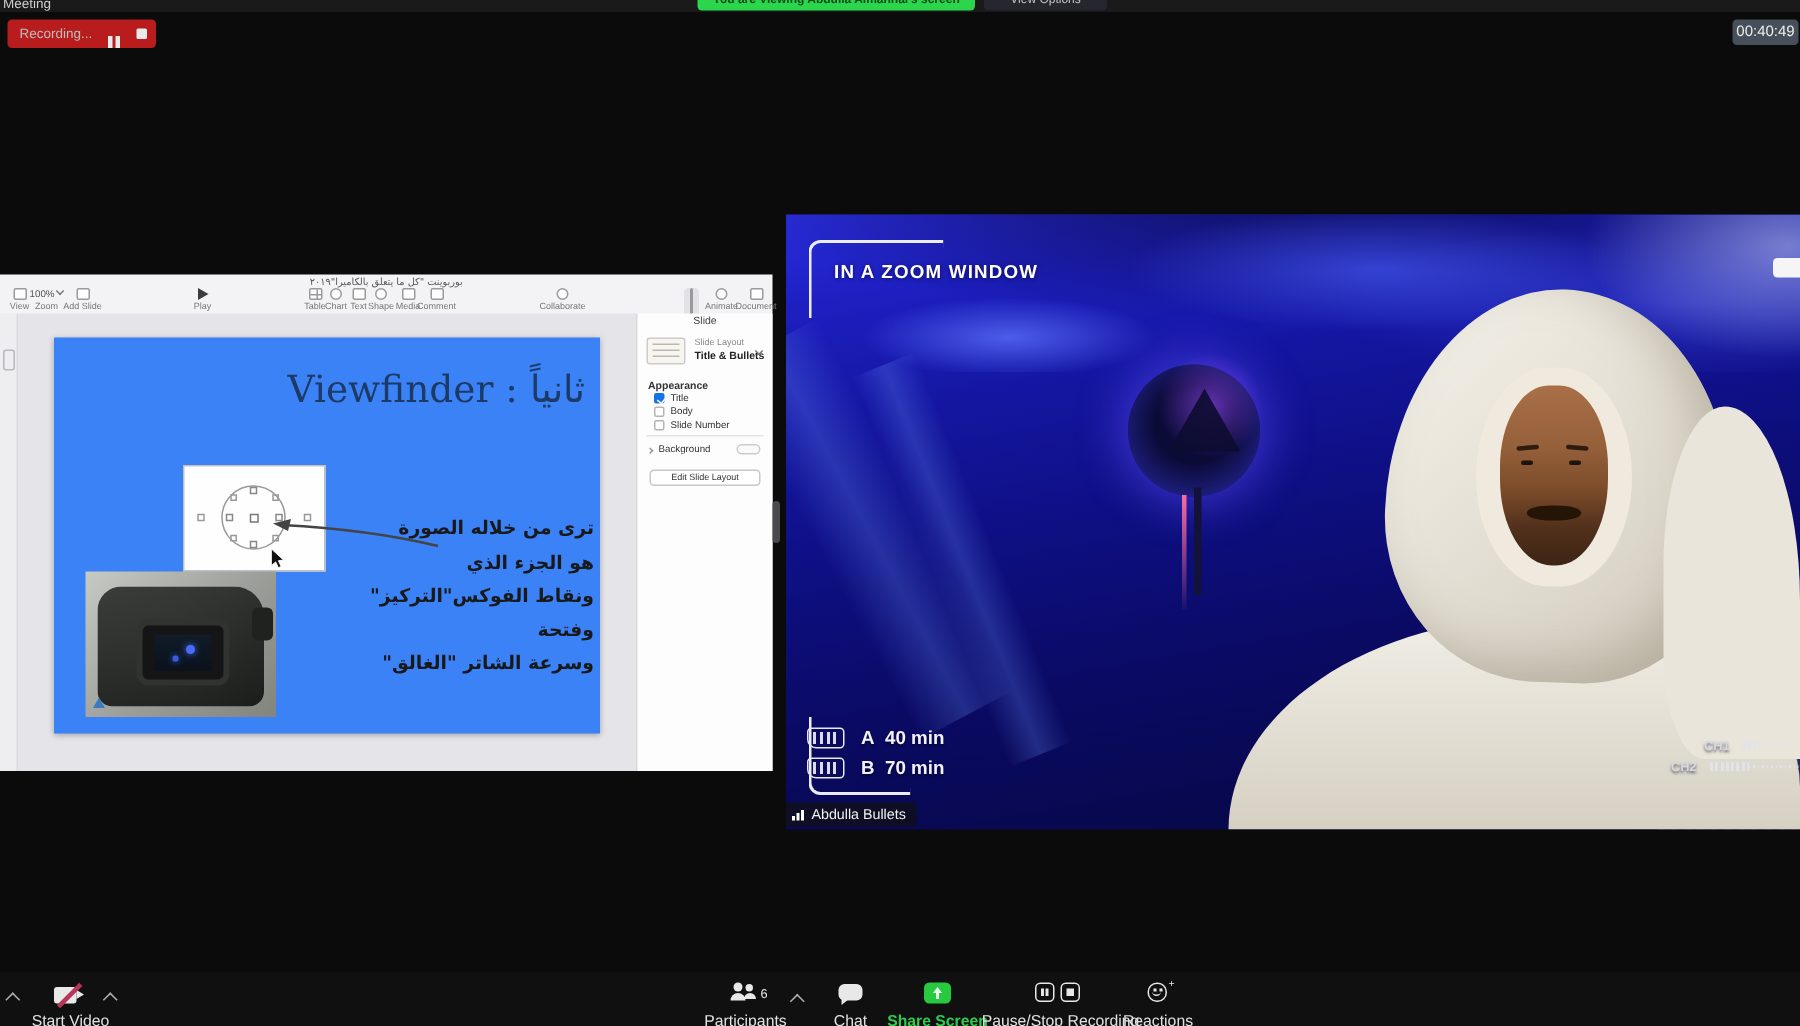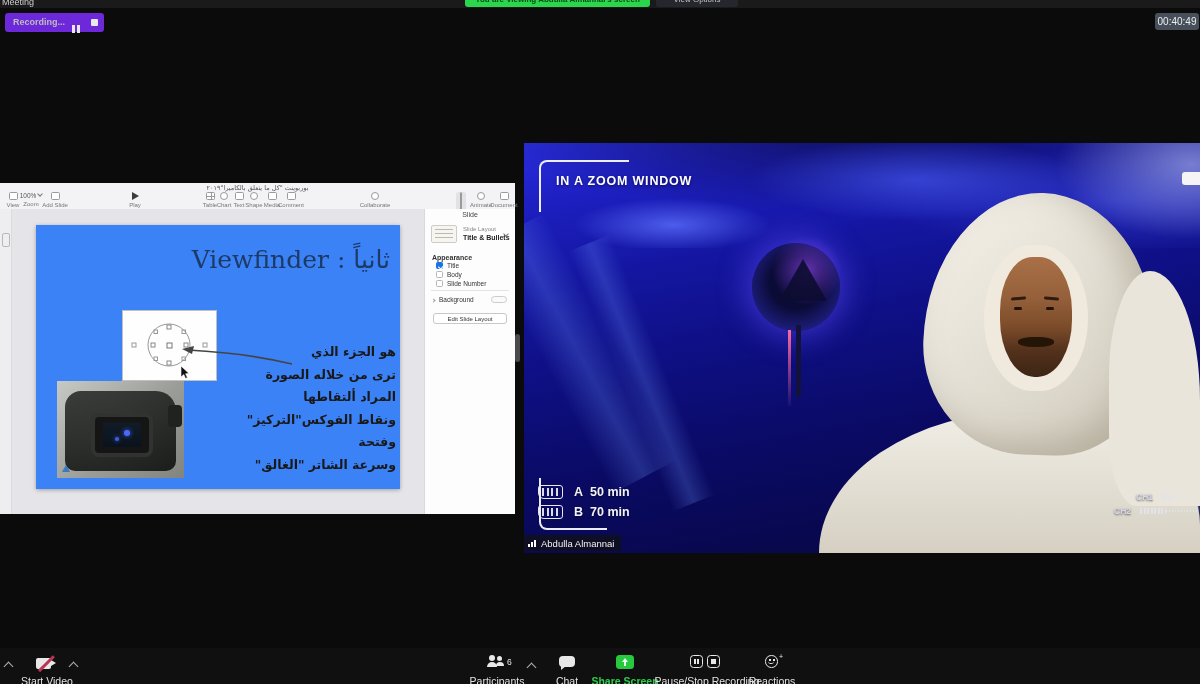--- a/index.html
+++ b/index.html
@@ -11,21 +11,21 @@
   #topstrip { left:0; top:0; width:1200px; height:8px; background:#1a1a1a; }
   #win-title { left:2px; top:-3px; font-size:9px; color:#cfcfcf; }
   #banner { left:465px; top:-9px; width:185px; height:16px; background:#2bd64d;
             border-radius:3px; text-align:center; line-height:17px;
             font-size:8px; font-weight:bold; color:#0a4a1a; overflow:hidden; }
   #viewopts { left:656px; top:-9px; width:82px; height:16px; background:#26262e;
               border-radius:3px; text-align:center; line-height:17px;
               font-size:8px; color:#c5c5c5; overflow:hidden; }
 
   
-  #recpill { left:5px; top:13px; width:99px; height:19px; background:#6d28d9; border-radius:3px;font-weight:bold; }
+  #recpill { left:5px; top:13px; width:99px; height:19px; background:#b91c1c; border-radius:3px; }
   #rec-label { left:8px; top:4px; font-size:9px; color:#bdbdbd; }
   .rbar { width:2.5px; height:8px; background:#e9e9e9; display:inline-block; }
   #rec-pause { left:67px; top:5.5px; } #rec-pause .rbar+ .rbar { margin-left:2.5px; }
   #rec-stop { left:86px; top:5.5px; width:7px; height:7px; background:#e9e9e9; border-radius:1px; }
   #timer { left:1155px; top:13px; width:44px; height:17px; background:#47505a; border-radius:3px;
            text-align:center; line-height:17px; font-size:10px; color:#eceff1; }
 
   
   #keynote { left:0; top:183px; width:515px; height:331px; background:#f3f2f5; }
   #kn-doctitle { left:0; top:1px; width:100%; text-align:center; font-size:6.5px; color:#555;
@@ -318,23 +318,22 @@
 
       <svg class="abs" style="left:0;top:0" width="364" height="264">
         <path d="M256,139 Q210,128 152,125" fill="none" stroke="#444" stroke-width="1.6"></path>
         <polygon points="146,124 158,121 156,129" fill="#444"></polygon>
       </svg>
       <svg class="abs" style="left:145px;top:141px" width="9" height="13">
         <polygon points="0,0 0,11 2.8,8.6 4.6,12.5 6.4,11.6 4.6,7.8 8,7.4" fill="#111" stroke="#fff" stroke-width="0.6"></polygon>
       </svg>
 
       <div id="slide-text">
+        <div>ترى من خلاله الصورة</div>
         <div>هو الجزء الذي</div>
-        <div>ترى من خلاله الصورة</div>
-        <div>المراد ألتقاطها</div>
         <div>ونقاط الفوكس"التركيز" وفتحة</div>
         <div>وسرعة الشاتر "الغالق"</div>
       </div>
 
       <div id="camera">
         <div id="cam-body">
           <div id="cam-dial"></div>
           <div id="cam-cup">
             <div id="cam-screen">
               <span class="bluedot" style="left:21px;top:7px;width:6px;height:6px;background:#4a6aff;box-shadow:0 0 5px #4a6aff"></span>
@@ -406,21 +405,21 @@
   <div class="bk" id="bk-tl"></div>
   <div class="bk" id="bk-bl"></div>
   <div id="v-tally"></div>
   <div id="v-title">IN A ZOOM WINDOW</div>
 
   <div class="trow" id="trowA">
     <span class="cardicon">
         <i></i>
       </span>
     <span class="t-letter">A</span>
-    <span>50 min</span>
+    <span>40 min</span>
   </div>
   <div class="trow" id="trowB">
     <span class="cardicon">
         <i></i>
       </span>
     <span class="t-letter">B</span>
     <span>70 min</span>
   </div>
 
   <div class="chrow" id="ch1">
@@ -437,21 +436,21 @@
         <span class="seg-dots"></span>
       </span>
   </div>
 
   <div id="nametag">
     <span id="nt-bars">
         <i style="height:3px"></i>
         <i style="height:5px"></i>
         <i style="height:7px"></i>
       </span>
-    <span>Abdulla Almannai</span>
+    <span>Abdulla Bullets</span>
   </div>
 </div>
 
 <div class="abs" id="toolbar">
   <span class="caret" style="left:5px;top:15px"></span>
   <div id="cam-icon-wrap">
     <span id="cam-cambody"></span>
     <span id="cam-camlens"></span>
     <span id="cam-slash"></span>
   </div>

